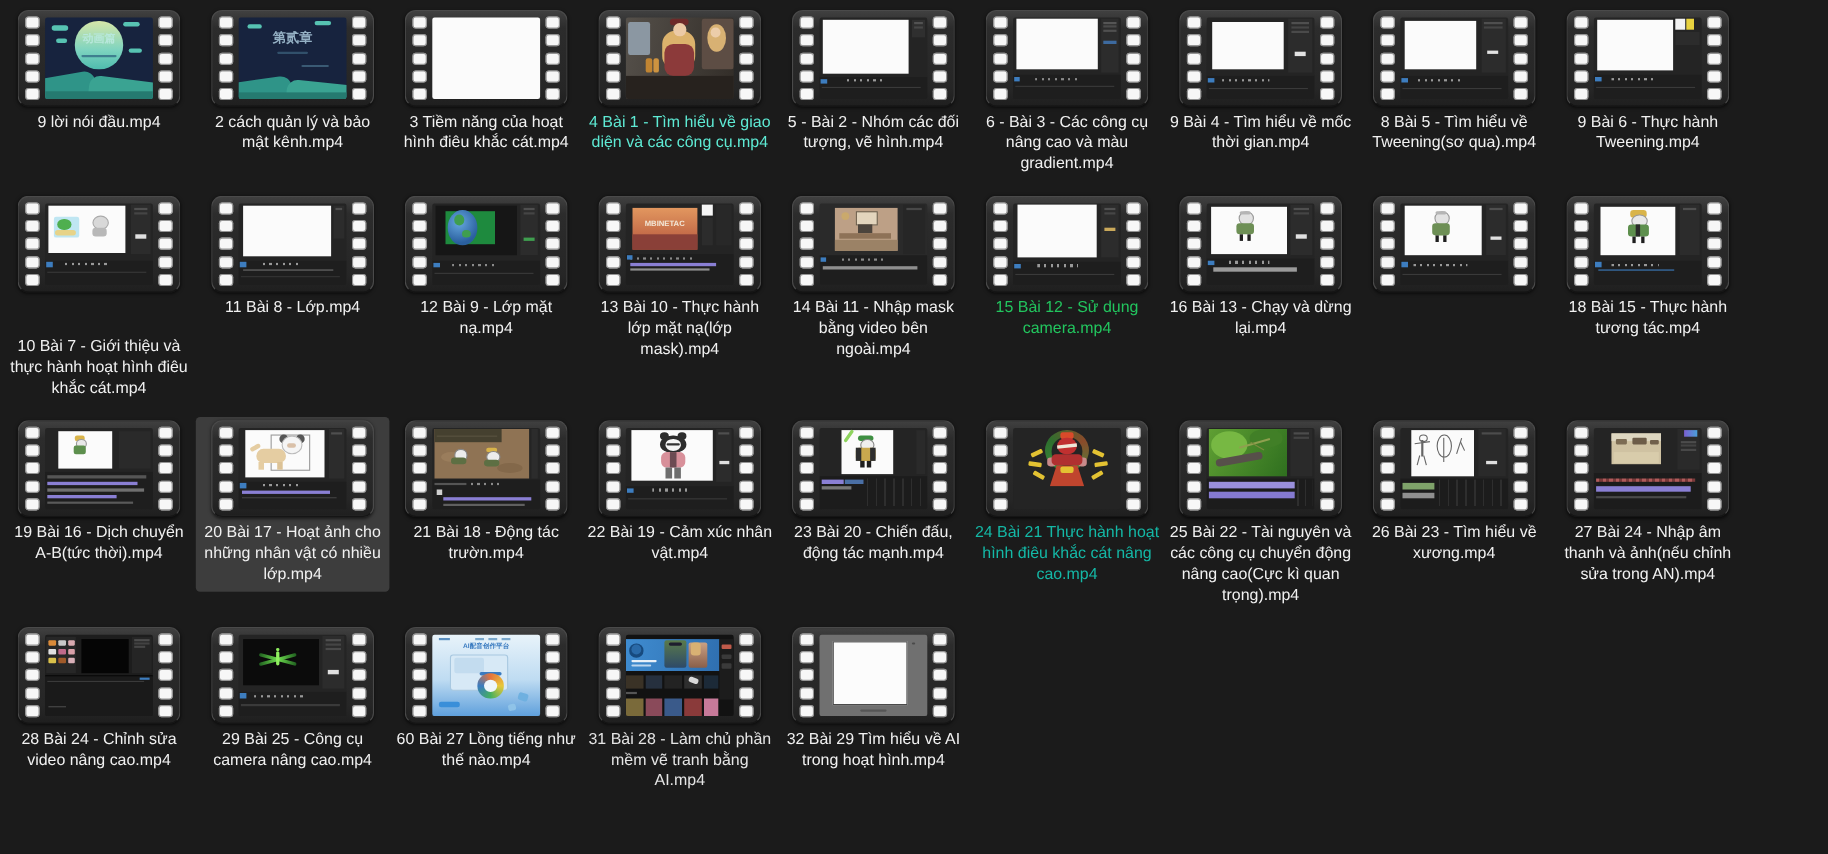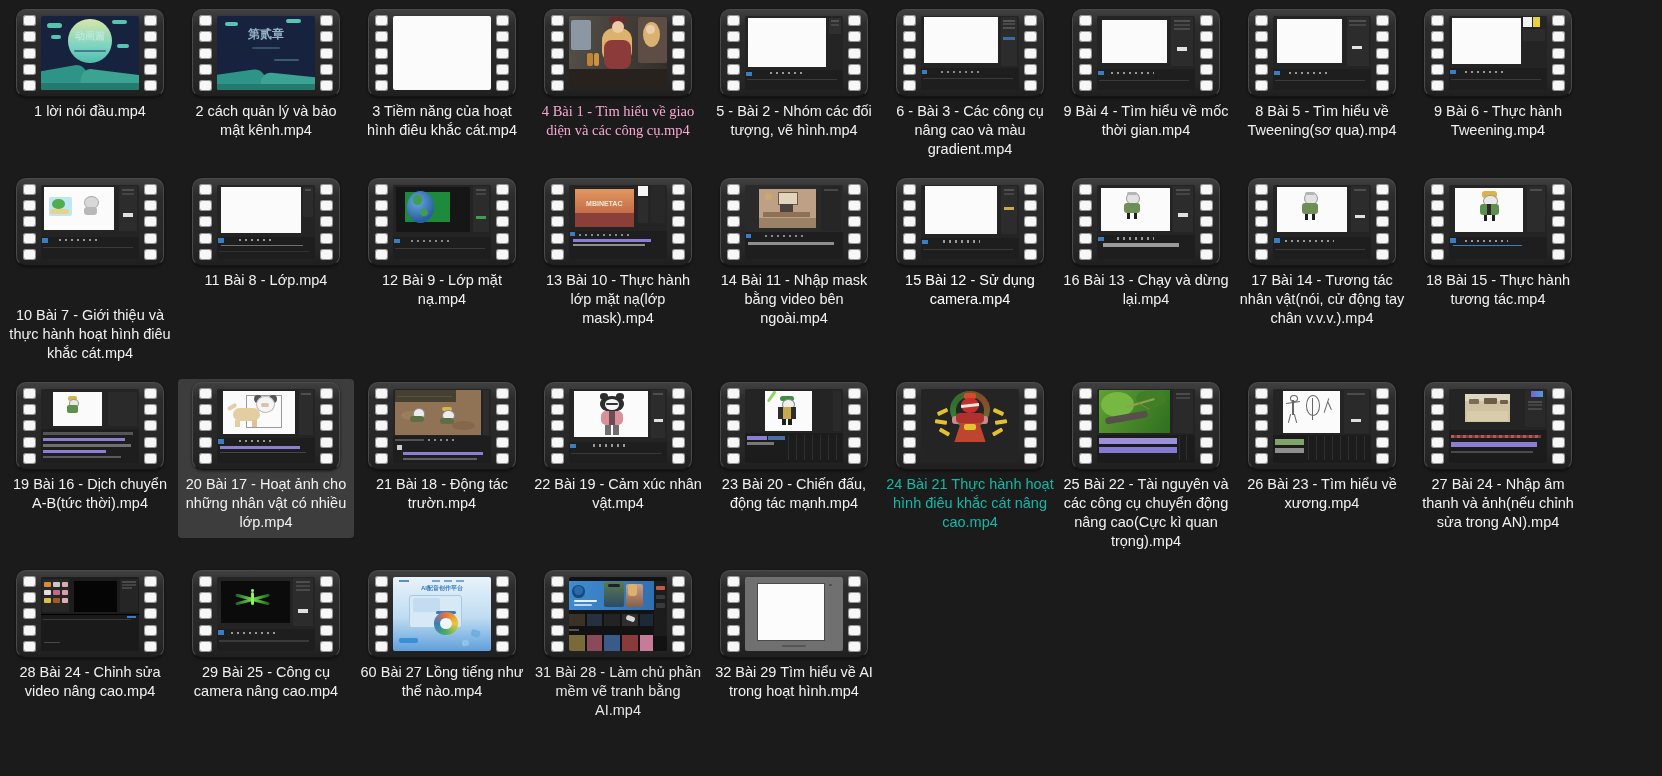--- a/index.html
+++ b/index.html
@@ -82,21 +82,21 @@
           <div class="ly" style="left: 0%; top: 90%; width: 100%; height: 12%; background: rgb(37, 122, 112);"></div>
         </div>
       <div class="holes">
           <div class="hole"></div>
           <div class="hole"></div>
           <div class="hole"></div>
           <div class="hole"></div>
           <div class="hole"></div>
         </div>
     </div>
-    <div class="label" style="color: rgb(241, 241, 241);">1 lời nói đầu.mp4</div>
+    <div class="label" style="color: rgb(241, 241, 241);">9 lời nói đầu.mp4</div>
   </div>
     <div class="cell">
     <div class="film">
       <div class="holes">
           <div class="hole"></div>
           <div class="hole"></div>
           <div class="hole"></div>
           <div class="hole"></div>
           <div class="hole"></div>
         </div>
@@ -163,21 +163,21 @@
           <div class="ly" style="left: 25%; top: 50%; width: 6%; height: 18%; background: rgb(205, 147, 64); border-radius: 2px;"></div>
         </div>
       <div class="holes">
           <div class="hole"></div>
           <div class="hole"></div>
           <div class="hole"></div>
           <div class="hole"></div>
           <div class="hole"></div>
         </div>
     </div>
-    <div class="label" style="color: #f9a8d4; font-family: Liberation Serif, serif;">4 Bài 1 - Tìm hiểu về giao diện và các công cụ.mp4</div>
+    <div class="label" style="color: #5eead4;">4 Bài 1 - Tìm hiểu về giao diện và các công cụ.mp4</div>
   </div>
     <div class="cell">
     <div class="film">
       <div class="holes">
           <div class="hole"></div>
           <div class="hole"></div>
           <div class="hole"></div>
           <div class="hole"></div>
           <div class="hole"></div>
         </div>
@@ -506,21 +506,21 @@
           <div class="ly" style="left: 2%; top: 86%; width: 92%; height: 1.5%; background: rgb(58, 58, 58);"></div>
         </div>
       <div class="holes">
           <div class="hole"></div>
           <div class="hole"></div>
           <div class="hole"></div>
           <div class="hole"></div>
           <div class="hole"></div>
         </div>
     </div>
-    <div class="label" style="color: #ffffff;">15 Bài 12 - Sử dụng camera.mp4</div>
+    <div class="label" style="color: #22c55e;">15 Bài 12 - Sử dụng camera.mp4</div>
   </div>
     <div class="cell">
     <div class="film">
       <div class="holes">
           <div class="hole"></div>
           <div class="hole"></div>
           <div class="hole"></div>
           <div class="hole"></div>
           <div class="hole"></div>
         </div>
@@ -575,21 +575,20 @@
           <div class="ly" style="left: 2%; top: 86%; width: 92%; height: 1.5%; background: rgb(58, 58, 58);"></div>
         </div>
       <div class="holes">
           <div class="hole"></div>
           <div class="hole"></div>
           <div class="hole"></div>
           <div class="hole"></div>
           <div class="hole"></div>
         </div>
     </div>
-    <div class="label" style="color: rgb(241, 241, 241);">17 Bài 14 - Tương tác nhân vật(nói, cử động tay chân v.v.v.).mp4</div>
   </div>
     <div class="cell">
     <div class="film">
       <div class="holes">
           <div class="hole"></div>
           <div class="hole"></div>
           <div class="hole"></div>
           <div class="hole"></div>
           <div class="hole"></div>
         </div>

